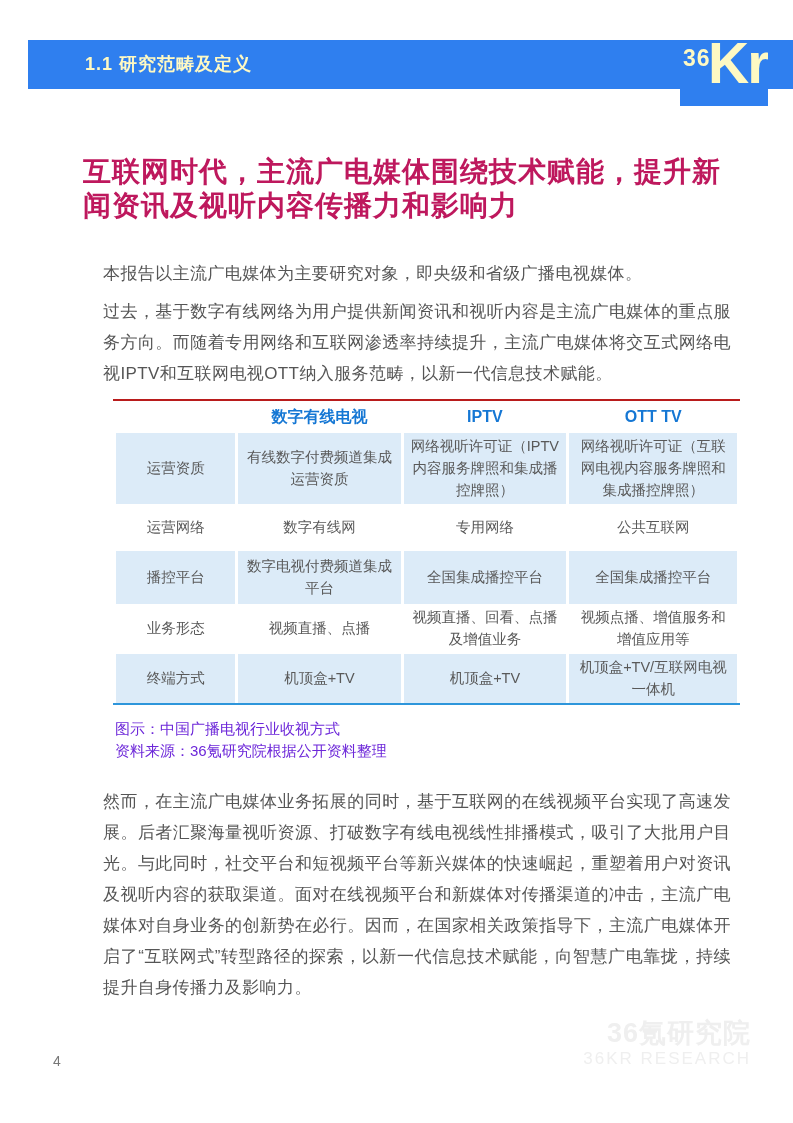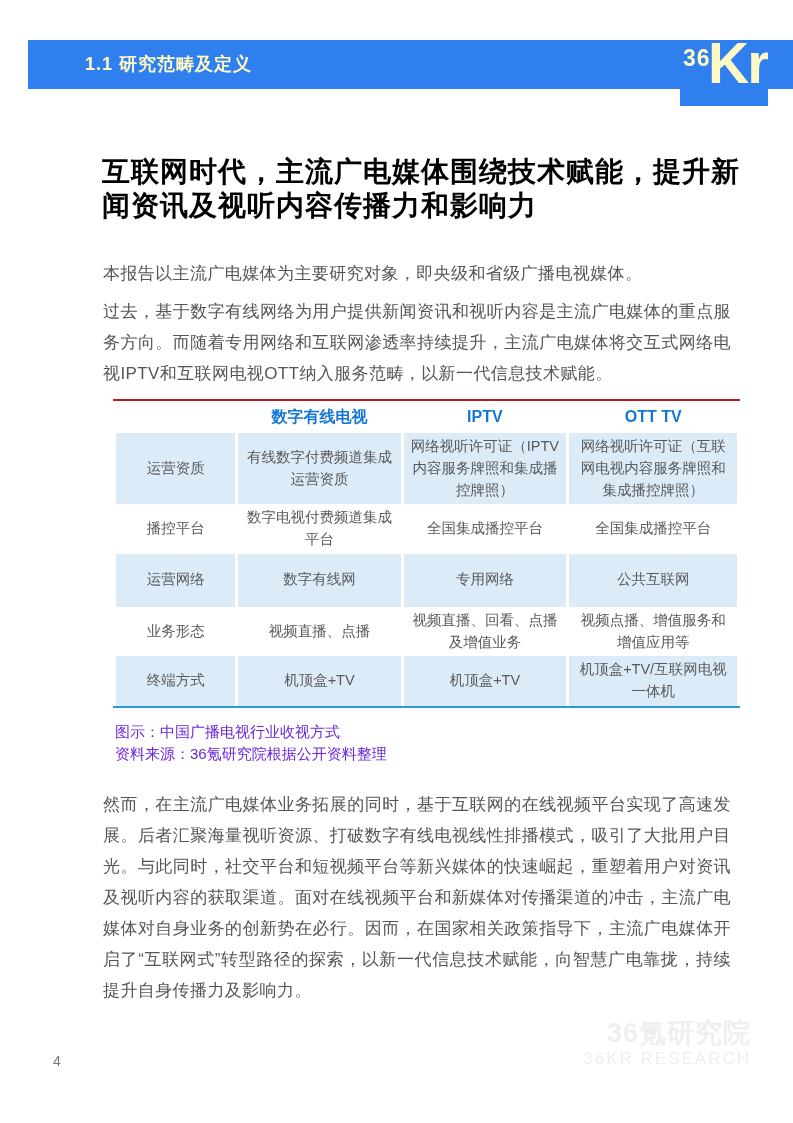--- a/index.html
+++ b/index.html
@@ -30,22 +30,22 @@
     color:#fef9c3; font-size:23px; font-weight:bold; letter-spacing:1px;
   }
   .logo-kr {
     position:absolute; left:28px; top:-10px;
     color:#fef9c3; font-size:57px; font-weight:800; letter-spacing:-2px;
   }
 
   
   .doc-title {
     position:absolute; left:83px; top:155px; width:660px;
-    color:#000000; font-size:28px; font-weight:bold;
-    line-height:34px; letter-spacing:1px;margin-left:19px;
+    color:#be185d; font-size:28px; font-weight:bold;
+    line-height:34px; letter-spacing:1px;
   }
 
   
   .content { position:absolute; left:83px; top:258px; width:628px;margin-left:20px; }
   .body-p {
     font-size:17px; color:#555555; line-height:31px;
     text-align:justify; letter-spacing:0.4px; margin-bottom:7px;
   }
 
   
@@ -124,30 +124,30 @@
         </tr>
       </thead>
       <tbody>
         <tr>
           <td>运营资质</td>
           <td>有线数字付费频道集成运营资质</td>
           <td>网络视听许可证（IPTV内容服务牌照和集成播控牌照）</td>
           <td>网络视听许可证（互联网电视内容服务牌照和集成播控牌照）</td>
         </tr>
         <tr>
+          <td>运营网络</td>
+          <td>数字有线网</td>
+          <td>专用网络</td>
+          <td>公共互联网</td>
+        </tr>
+        <tr>
           <td>播控平台</td>
           <td>数字电视付费频道集成平台</td>
           <td>全国集成播控平台</td>
           <td>全国集成播控平台</td>
-        </tr>
-        <tr>
-          <td>运营网络</td>
-          <td>数字有线网</td>
-          <td>专用网络</td>
-          <td>公共互联网</td>
         </tr>
         <tr>
           <td>业务形态</td>
           <td>视频直播、点播</td>
           <td>视频直播、回看、点播及增值业务</td>
           <td>视频点播、增值服务和增值应用等</td>
         </tr>
         <tr>
           <td>终端方式</td>
           <td>机顶盒+TV</td>

